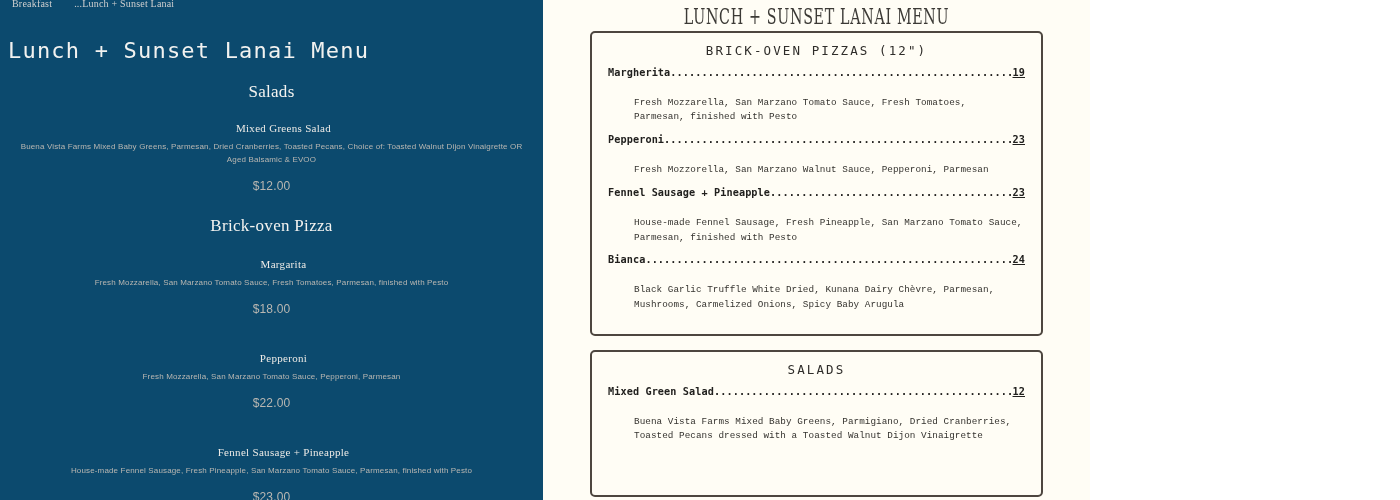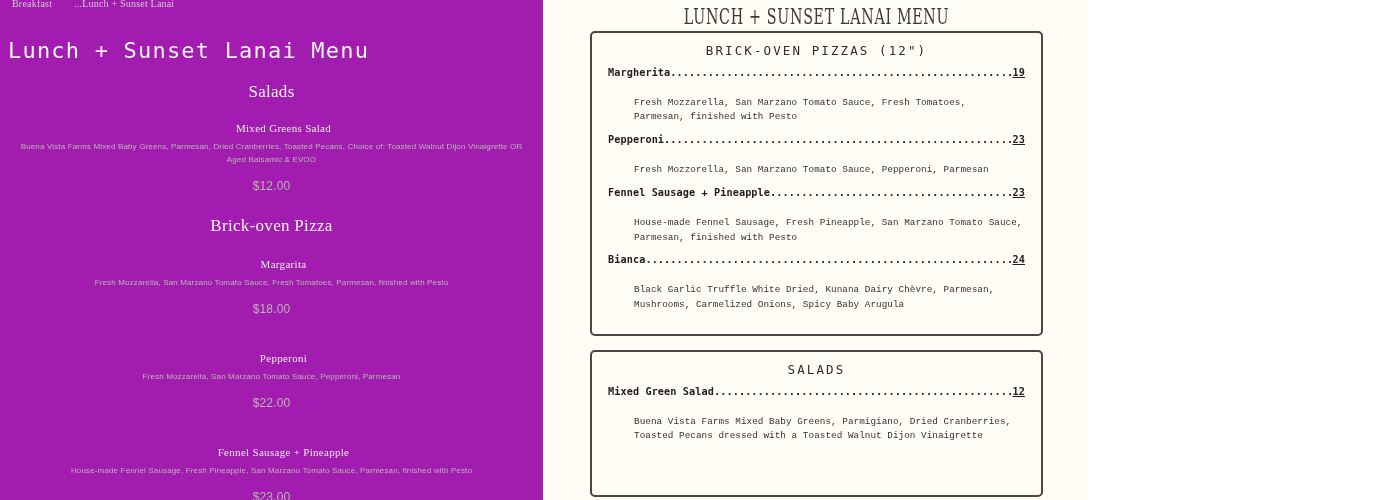--- a/index.html
+++ b/index.html
@@ -15,21 +15,21 @@
   body {
     font-family: "Liberation Sans", sans-serif;
     display: flex;
     align-items: stretch;
   }
 
   
   .left-panel {
     width: 543px;
     height: 500px;
-    background: #a21caf;
+    background: #0c4a6e;
     position: relative;
     overflow: hidden;
     flex: 0 0 543px;
   }
 
   .breadcrumb {
     position: absolute;
     top: -4px;
     left: 0;
     width: 100%;
@@ -245,21 +245,21 @@
       <div class="entry-desc">Fresh Mozzarella, San Marzano Tomato Sauce, Fresh Tomatoes,
 Parmesan, finished with Pesto</div>
     </div>
 
     <div class="entry">
       <div class="entry-line">
         <span class="entry-name">Pepperoni</span>
         <span class="entry-dots">..................................................................................................</span>
         <span class="entry-price">23</span>
       </div>
-      <div class="entry-desc">Fresh Mozzorella, San Marzano Tomato Sauce, Pepperoni, Parmesan</div>
+      <div class="entry-desc">Fresh Mozzorella, San Marzano Walnut Sauce, Pepperoni, Parmesan</div>
     </div>
 
     <div class="entry">
       <div class="entry-line">
         <span class="entry-name">Fennel Sausage + Pineapple</span>
         <span class="entry-dots">..................................................................................................</span>
         <span class="entry-price">23</span>
       </div>
       <div class="entry-desc">House-made Fennel Sausage, Fresh Pineapple, San Marzano Tomato Sauce,
 Parmesan, finished with Pesto</div>

